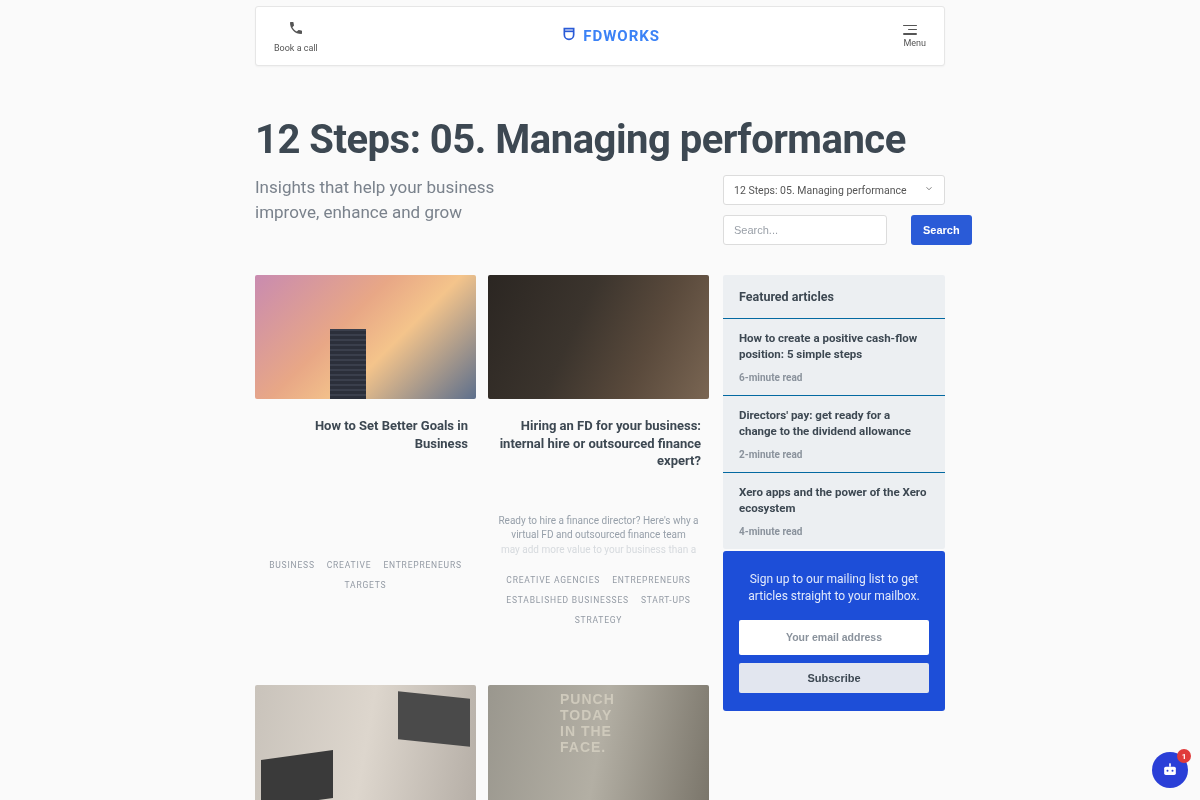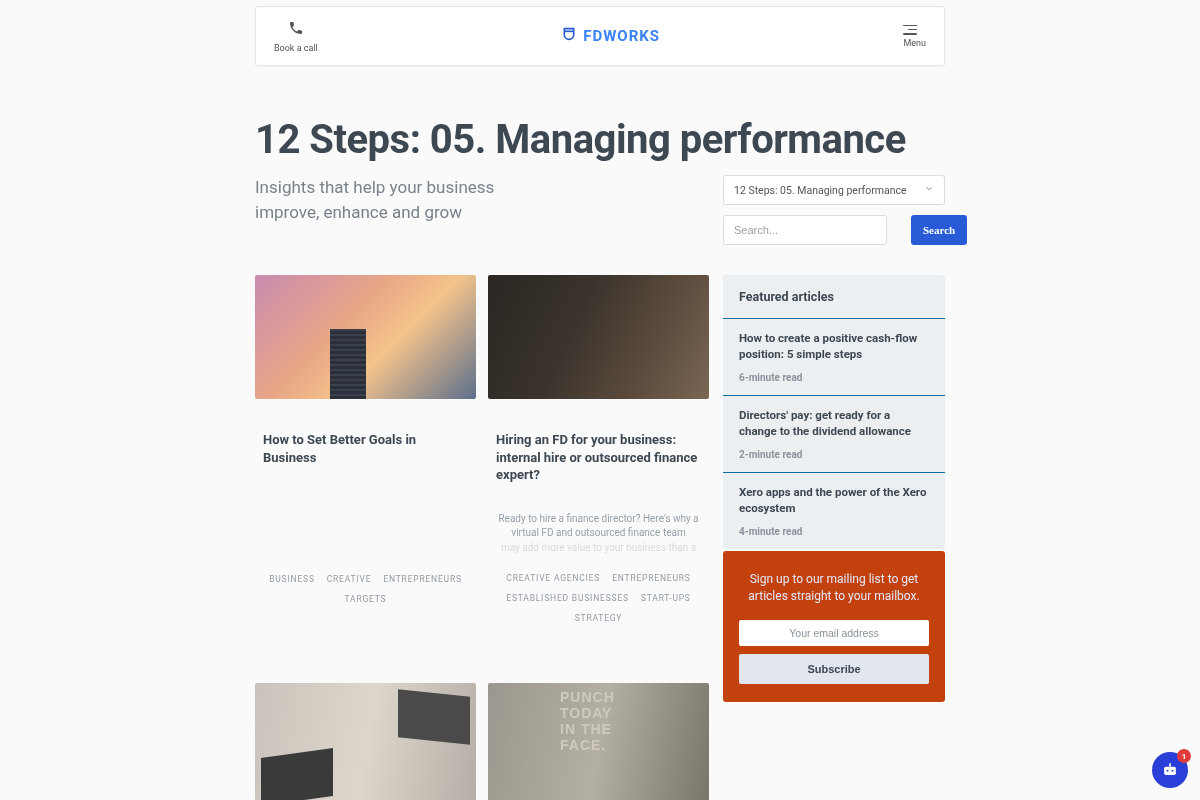--- a/index.html
+++ b/index.html
@@ -45,52 +45,52 @@
   .page-header { width:690px; margin:50px auto 12px; }
   .page-title { font-size:40px; font-weight:700; color:#3d4852; letter-spacing:-0.5px; }
   .tag-strip { width:690px; margin:10px auto 24px; display:flex; justify-content:space-between; align-items:flex-start; }
   .tagline { font-size:17px; color:#7a828c; line-height:1.45; }
   .filters { width:222px; display:flex; flex-direction:column; gap:10px; }
   .dropdown { position:relative; border:1px solid #dcdcdc; border-radius:3px; background:#fff; height:30px; display:flex; align-items:center; padding:0 10px; font-size:10.5px; color:#555; cursor:pointer;}
   .dropdown .chev { position:absolute; right:10px; top:50%; transform:translateY(-50%);}
   .searchrow { display:flex; gap:24px; }
   .searchrow input { flex:1; border:1px solid #dcdcdc; border-radius:3px; height:30px; padding:0 10px; font-size:11px; color:#666; }
   .searchrow input::placeholder { color:#9aa0a8;}
-  .search-btn { background:#2a5bd7; color:#fff; border:none; border-radius:3px; height:30px; padding:0 12px; font-size:11px; font-weight:600; cursor:pointer;font-family:Liberation Serif, serif;}
+  .search-btn { background:#2a5bd7; color:#fff; border:none; border-radius:3px; height:30px; padding:0 12px; font-size:11px; font-weight:600; cursor:pointer;}
 
   
   .content { width:690px; margin:30px auto 0; display:flex; gap:13px; align-items:flex-start;}
   .posts { width:455px; display:flex; flex-wrap:wrap; gap:12px;}
   .card { width:221px; display:flex; flex-direction:column; }
   .thumb { width:221px; height:124px; border-radius:2px; background:#ccc; }
   .thumb.sunset { background: linear-gradient(135deg,#c98bb0 0%, #e8a786 40%, #f4c48b 60%, #5d6f8c 100%); position:relative;}
   .thumb.sunset::after { content:""; position:absolute; left:75px; bottom:0; width:36px; height:70px; background:repeating-linear-gradient(0deg,#2b2f3a 0 3px, #3a3f4c 3px 5px); }
   .thumb.meeting { background: linear-gradient(115deg,#2b2622 0%, #3b342d 40%, #5a4a3c 70%, #7a6653 100%);}
   .thumb.laptops { background: linear-gradient(100deg,#c9c3bb 0%, #ddd6cd 50%, #b5aea6 100%); position:relative;}
   .thumb.laptops::before { content:""; position:absolute; left:6px; bottom:6px; width:72px; height:48px; background:#3a3a3a; transform:skewY(-8deg);}
   .thumb.laptops::after { content:""; position:absolute; right:6px; top:10px; width:72px; height:48px; background:#4a4a4a; transform:skewY(6deg);}
   .thumb.cafe { background: linear-gradient(100deg,#9a978e 0%, #b3afa4 50%, #7a756a 100%); position:relative; overflow:hidden;}
   .thumb.cafe::before { content:"PUNCH\A TODAY\A IN THE\A FACE."; white-space:pre; position:absolute; left:72px; top:6px; font-size:14px; font-weight:700; color:#cfcabc; font-family:Arial, sans-serif; letter-spacing:1px;}
-  .card-title { font-size:13px; font-weight:700; text-align:left; color:#3d4852; margin-top:32px; line-height:1.35; padding:0 8px;}
-  .card-excerpt { font-size:10px; color:#97a0aa; text-align:center; margin-top:28px; line-height:1.45; padding:0 8px;}
+  .card-title { font-size:13px; font-weight:700; text-align:right; color:#3d4852; margin-top:18px; line-height:1.35; padding:0 8px;}
+  .card-excerpt { font-size:10px; color:#97a0aa; text-align:center; margin-top:44px; line-height:1.45; padding:0 8px;}
   .card-excerpt .faded { color:#d6dade;}
   .tags { display:flex; flex-wrap:wrap; justify-content:center; gap:10px 12px; margin-top:18px; }
   .tags span { font-size:8.5px; letter-spacing:0.8px; color:#939aa4; cursor:pointer;}
   .card.gap-top { margin-top:48px; }
 
   
   .sidebar { width:222px; display:flex; flex-direction:column; gap:2px;}
   .featured-box { background:#eceff2; border-radius:2px; }
   .featured-head { padding:14px 16px; font-size:12.5px; font-weight:700; color:#3d4852;}
   .featured-item { border-top:1px solid #0369a1; padding:12px 16px;}
   .featured-item h4 { font-size:11.5px; font-weight:700; color:#3d4852; line-height:1.35;}
   .featured-item .meta { font-size:10px; font-weight:700; color:#8a929c; margin-top:10px;}
-  .signup-box { background:#c2410c; border-radius:3px; padding:20px 16px 18px; text-align:center;}
+  .signup-box { background:#1d4ed8; border-radius:3px; padding:20px 16px 18px; text-align:center;}
   .signup-box p { color:#e2e9fb; font-size:12px; line-height:1.45; margin-bottom:14px;}
-  .signup-box input { width:100%; height:26px; border:none; border-radius:2px; text-align:center; font-size:10.5px; color:#666; margin-bottom:8px; }
+  .signup-box input { width:100%; height:35px; border:none; border-radius:2px; text-align:center; font-size:10.5px; color:#666; margin-bottom:8px;font-weight:bold; }
   .signup-box input::placeholder { color:#8a929c;}
   .subscribe-btn { width:100%; height:30px; border:none; border-radius:2px; background:#e2e6ef; color:#3d4852; font-size:11px; font-weight:600; cursor:pointer;}
 
   
   .chat-bubble { position:absolute; right:12px; bottom:12px; width:36px; height:36px; border-radius:50%; background:#2a3fd7; display:flex; align-items:center; justify-content:center; cursor:pointer;}
   .chat-bubble svg { width:20px; height:20px; fill:#fff;}
   .chat-badge { position:absolute; top:-3px; right:-3px; width:14px; height:14px; border-radius:50%; background:#e03a3a; color:#fff; font-size:8px; font-weight:700; display:flex; align-items:center; justify-content:center;}
 </style>
 </head>
 <body>

